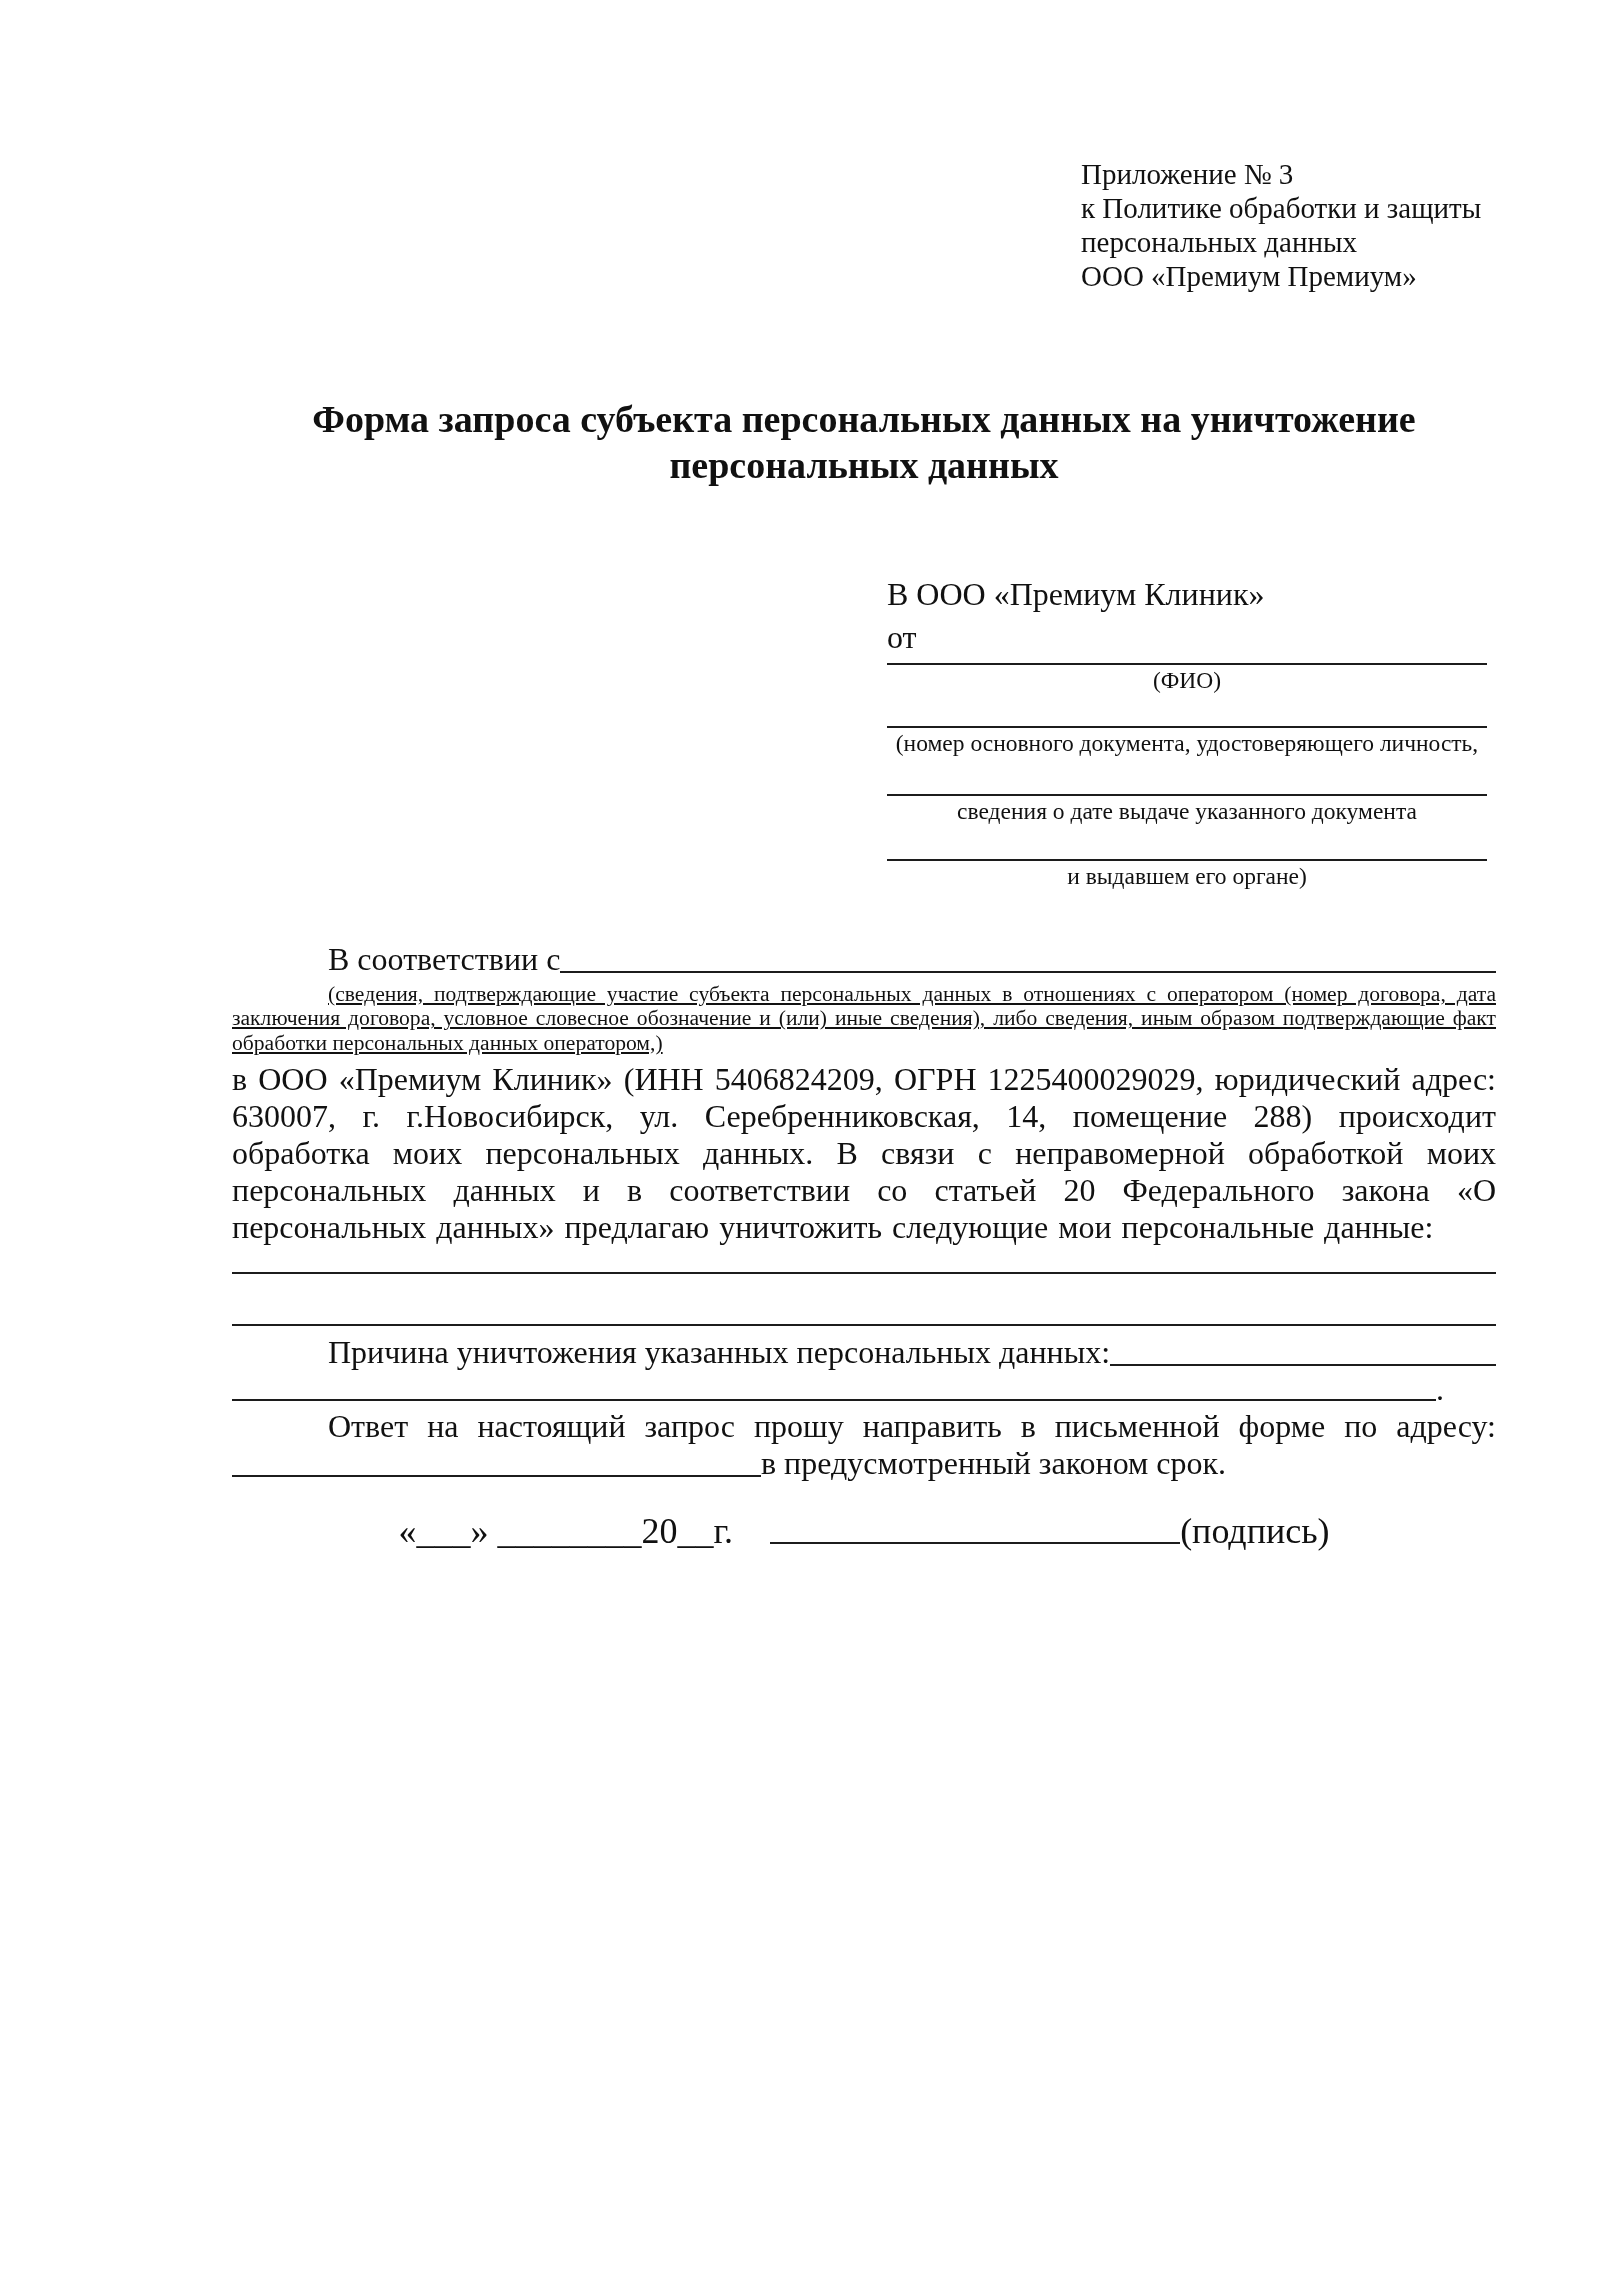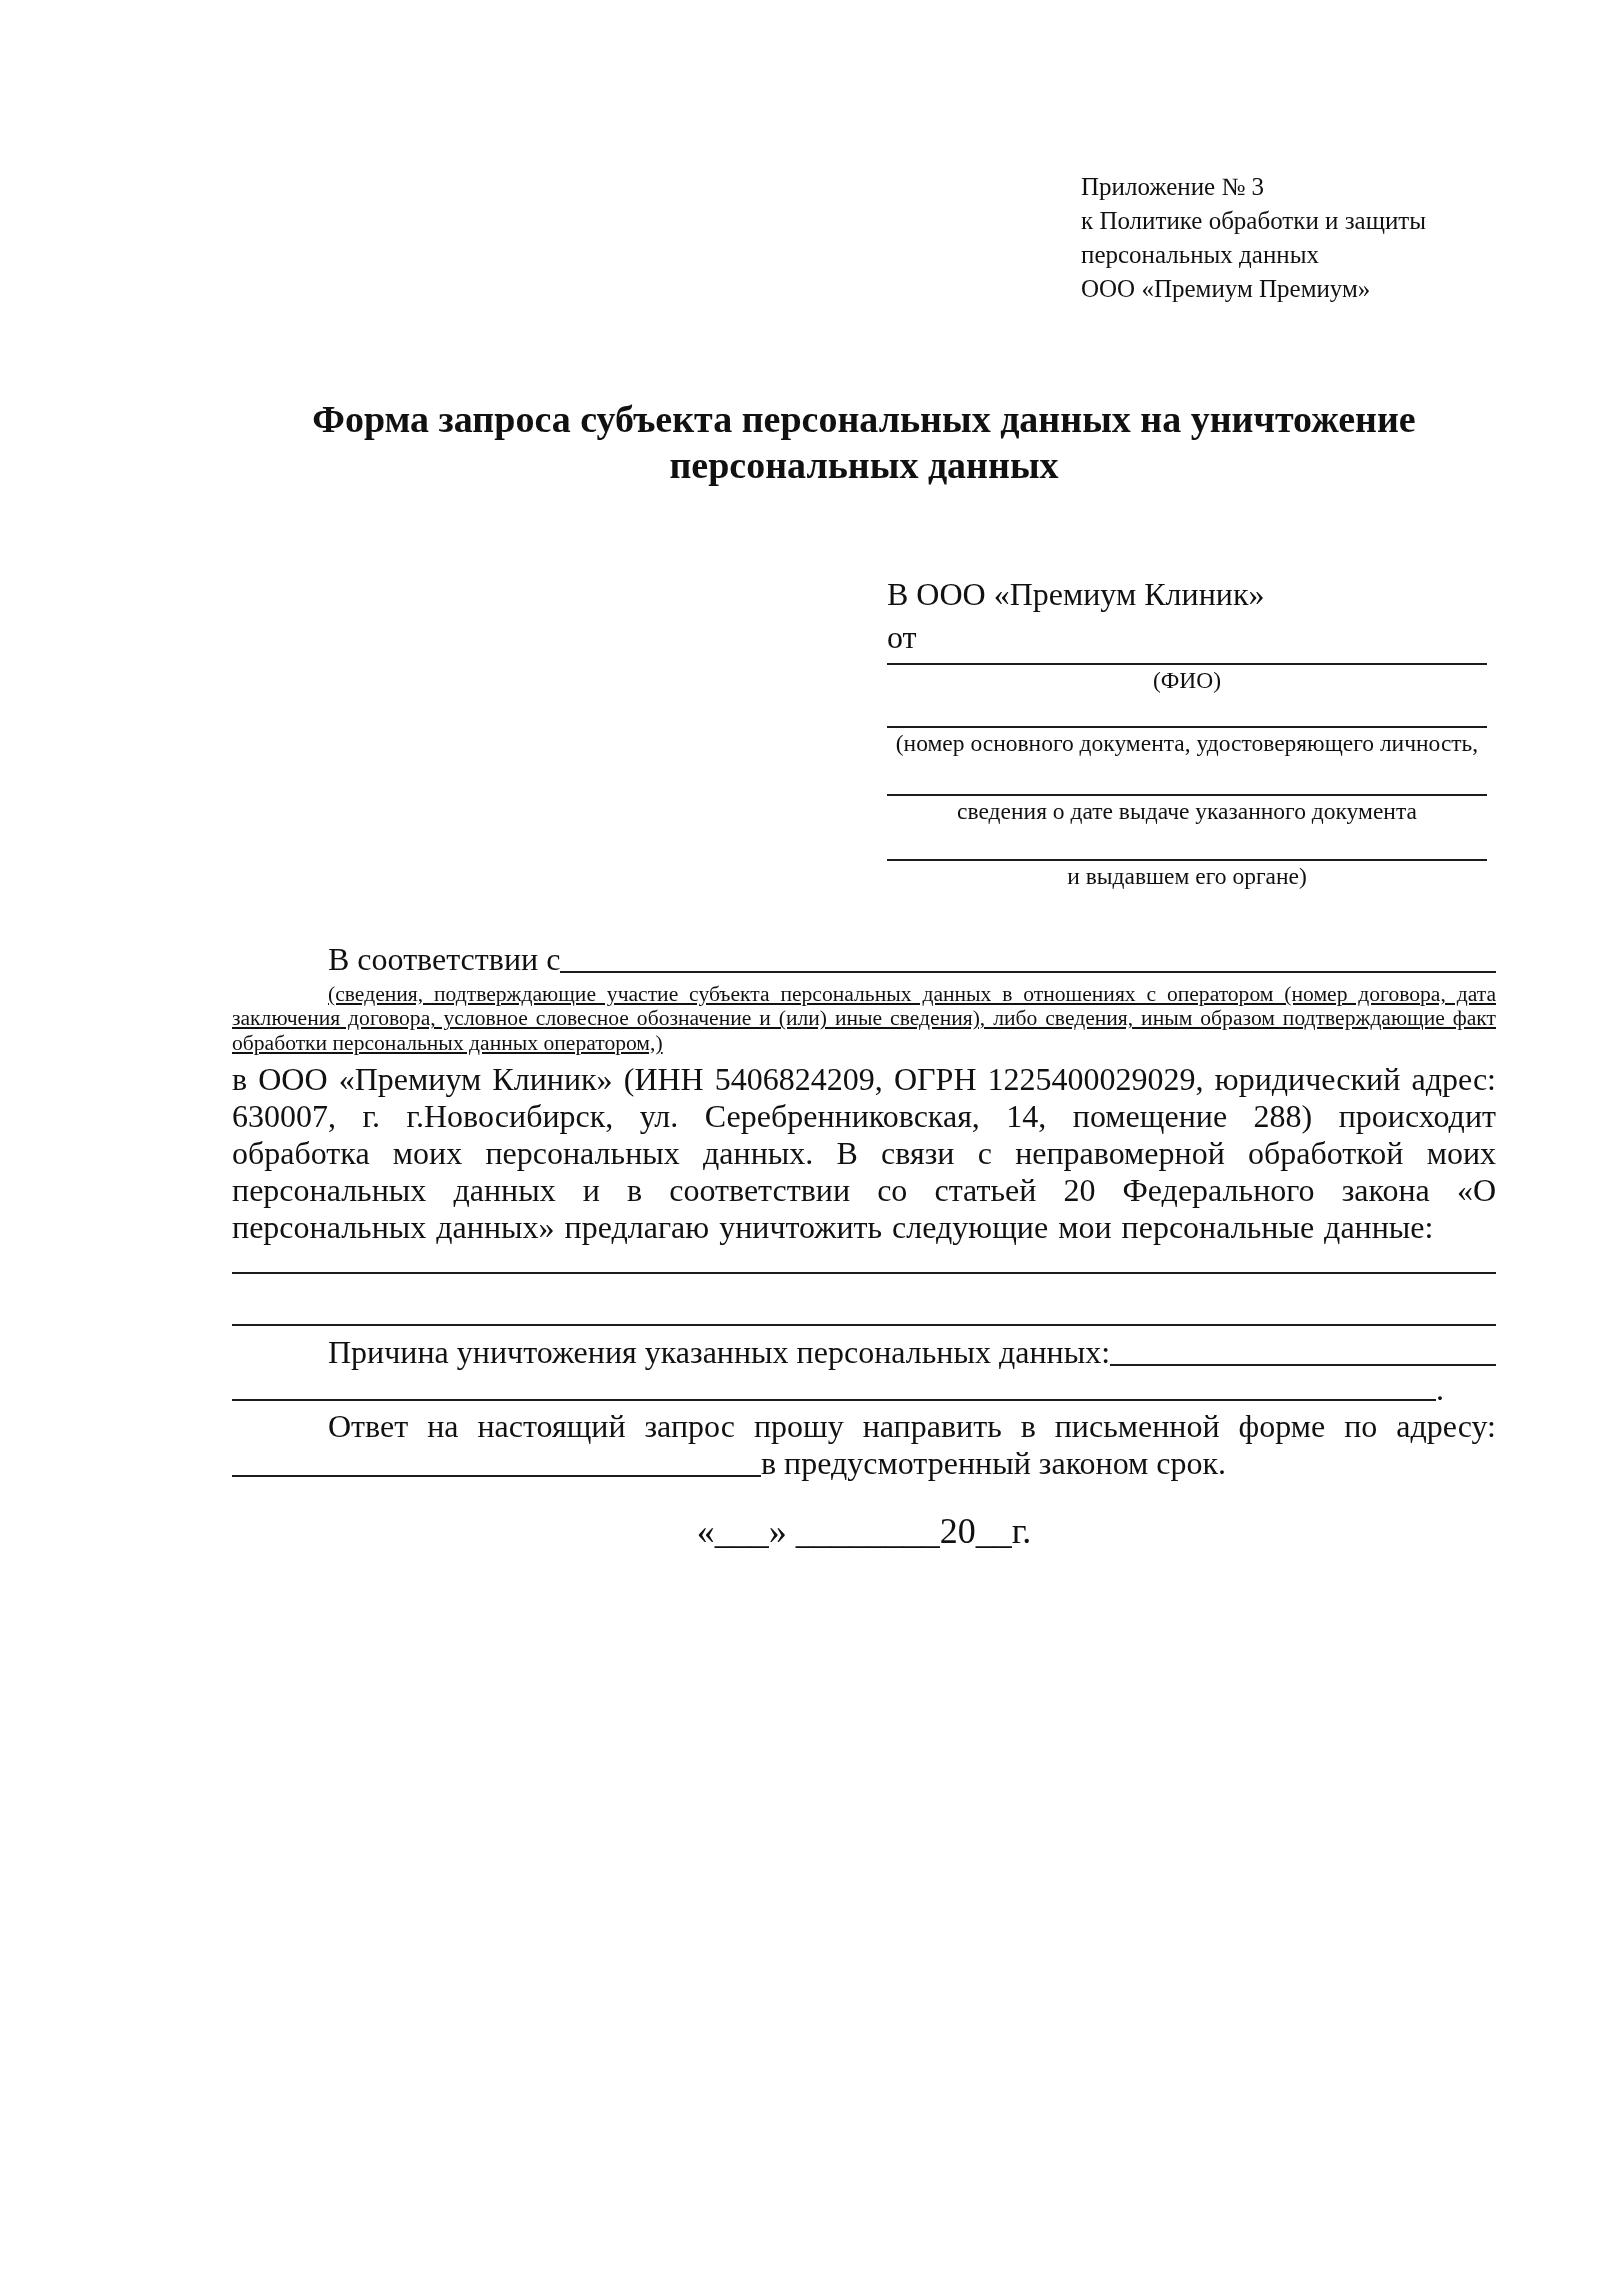--- a/index.html
+++ b/index.html
@@ -9,23 +9,23 @@
     position: relative;
     width: 1621px;
     height: 2294px;
     background: #ffffff;
     overflow: hidden;
     font-size: 32px;
   }
   
   .header-block {
     position: absolute;
-    left: 1081px; top: 170px;
+    left: 1081px; top: 157px;
     width: 421px;
-    font-size: 25px;
+    font-size: 29px;
     line-height: 34px;
   }
   
   .title {
     position: absolute;
     left: 232px; top: 396px;
     width: 1264px;
     font-size: 38px;
     line-height: 46px;
     font-weight: bold;
@@ -157,16 +157,20 @@
     </div>
     <div class="reply">Ответ на настоящий запрос прошу направить в письменной форме по адресу:</div>
     <div class="row tail">
       <span class="fill"></span>
       <span>в предусмотренный законом срок.</span>
     </div>
   </div>
 
   <div class="signature">
     <span>«___» ________20__г.</span>
+    <span class="sig-right">
+      <span class="fill"></span>
+      <span>(подпись)</span>
+    </span>
   </div>
 
 </div>
 
 
 </body></html>

